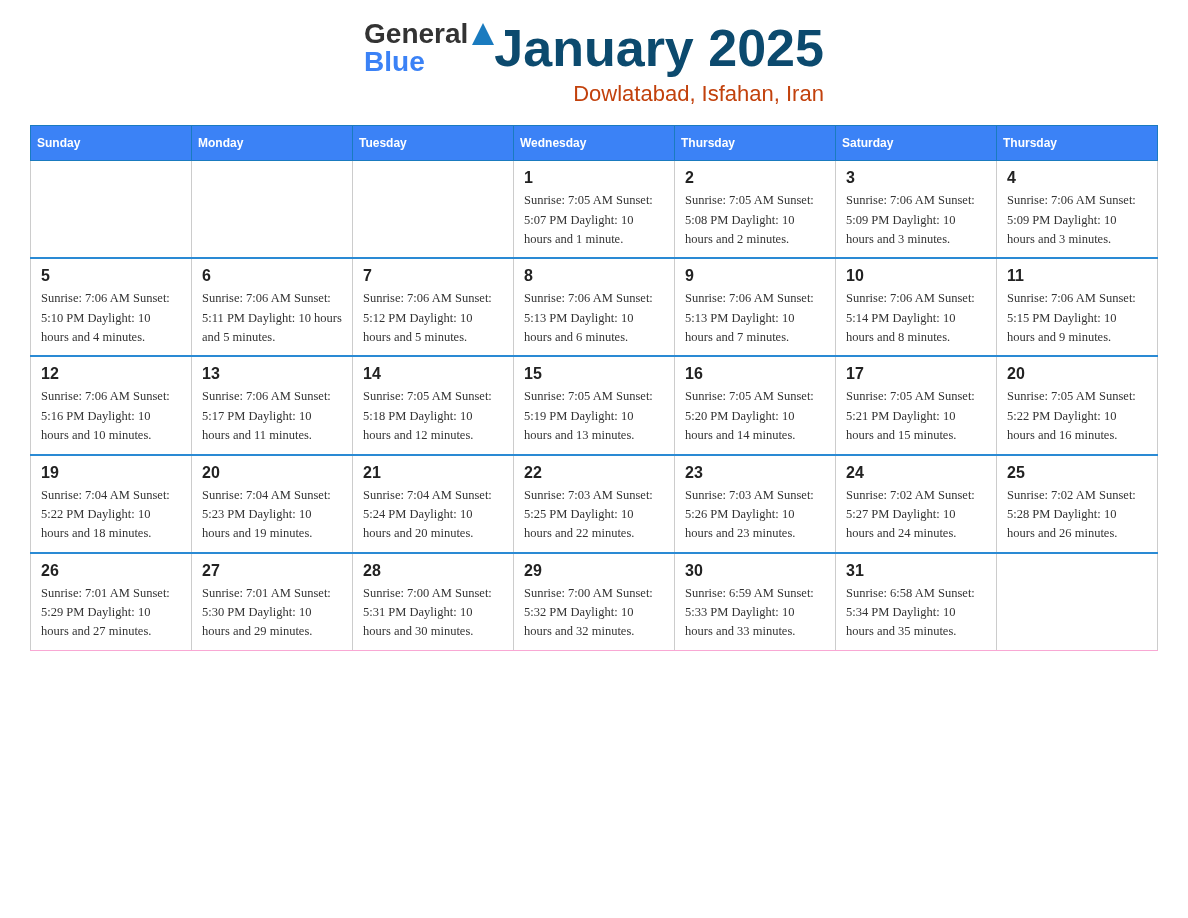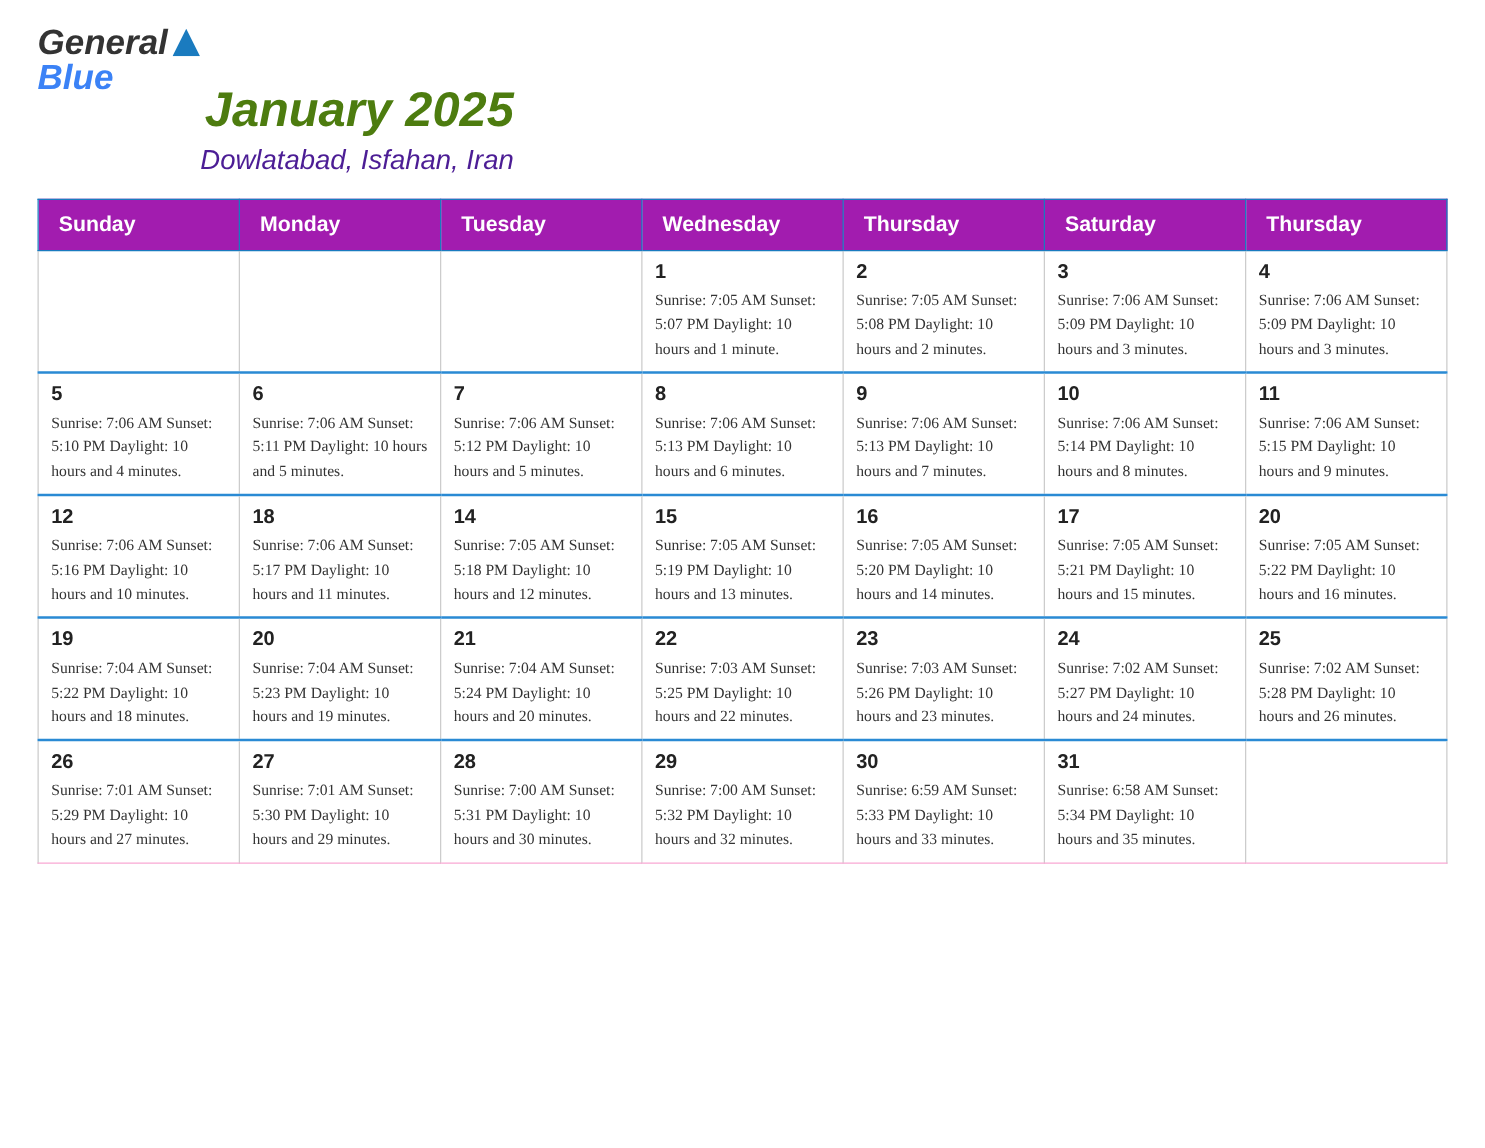--- a/index.html
+++ b/index.html
@@ -5,24 +5,23 @@
     * { margin: 0; padding: 0; box-sizing: border-box; }
     body {
       font-family: Arial, sans-serif;
       background: #fff;
       width: 1188px;
       min-height: 918px;
       padding: 20px 30px;
     }
     .header {
       display: flex;
-      justify-content: flex-start;
+      justify-content: center;
       align-items: flex-start;
       margin-bottom: 18px;
-      font-style: italic;
     }
     .logo {
       display: flex;
       flex-direction: column;
       align-items: flex-start;
     }
     .logo-general {
       font-size: 28px;
       font-weight: bold;
       color: #333;
@@ -34,42 +33,41 @@
       color: #3b82f6;
       line-height: 1;
       display: flex;
       align-items: center;
       gap: 4px;
     }
     .title-block {
       text-align: right;
     }
     .month-title {
-      font-size: 39px;
-      font-weight: bold;
-      color: #4d7c0f;
+      font-size: 52px;
+      font-weight: bold;
+      color: #0c4a6e;
       line-height: 1.1;
-      margin-top: 48px;
     }
     .location {
       font-size: 22px;
-      color: #4c1d95;
+      color: #c2410c;
       margin-top: 4px;
     }
     .calendar {
       width: 100%;
       border-collapse: collapse;
       border: 1px solid #bbb;
     }
     .calendar th {
-      background-color: #a21caf;
+      background-color: #3b82f6;
       color: #fff;
-      font-size: 17px;
-      font-weight: bold;
-      padding: 10px 16px;
+      font-size: 12px;
+      font-weight: bold;
+      padding: 10px 6px;
       text-align: left;
       border: 1px solid #1a7bbf;
     }
     .calendar td {
       vertical-align: top;
       padding: 8px 10px;
       border: 1px solid #ccc;
       width: 14.28%;
       min-height: 100px;
       font-size: 13px;
@@ -221,21 +219,21 @@
       </tr>
       <tr>
         <td>
           <span class="day-num">12</span>
           <div class="day-info">Sunrise: 7:06 AM
 Sunset: 5:16 PM
 Daylight: 10 hours
 and 10 minutes.</div>
         </td>
         <td>
-          <span class="day-num">18</span>
+          <span class="day-num">13</span>
           <div class="day-info">Sunrise: 7:06 AM
 Sunset: 5:17 PM
 Daylight: 10 hours
 and 11 minutes.</div>
         </td>
         <td>
           <span class="day-num">14</span>
           <div class="day-info">Sunrise: 7:05 AM
 Sunset: 5:18 PM
 Daylight: 10 hours

